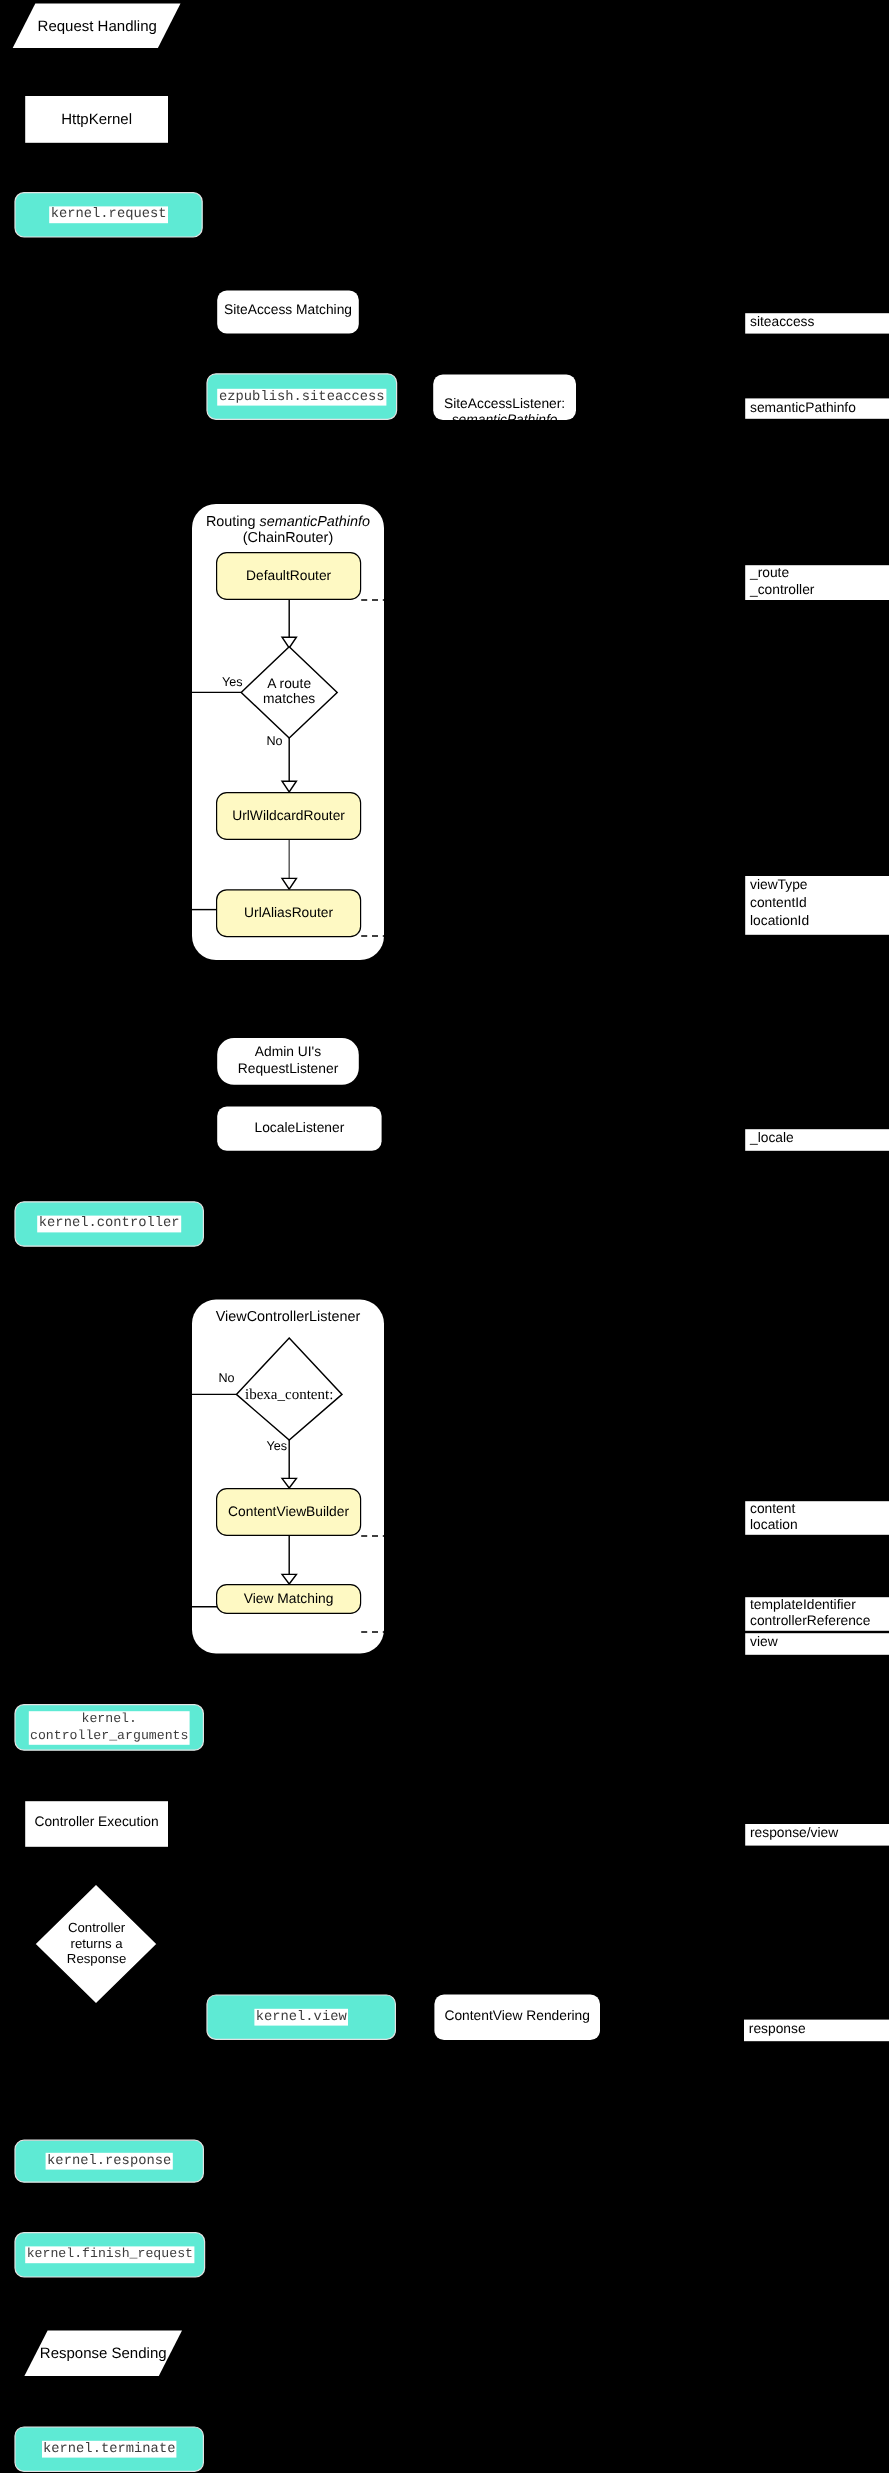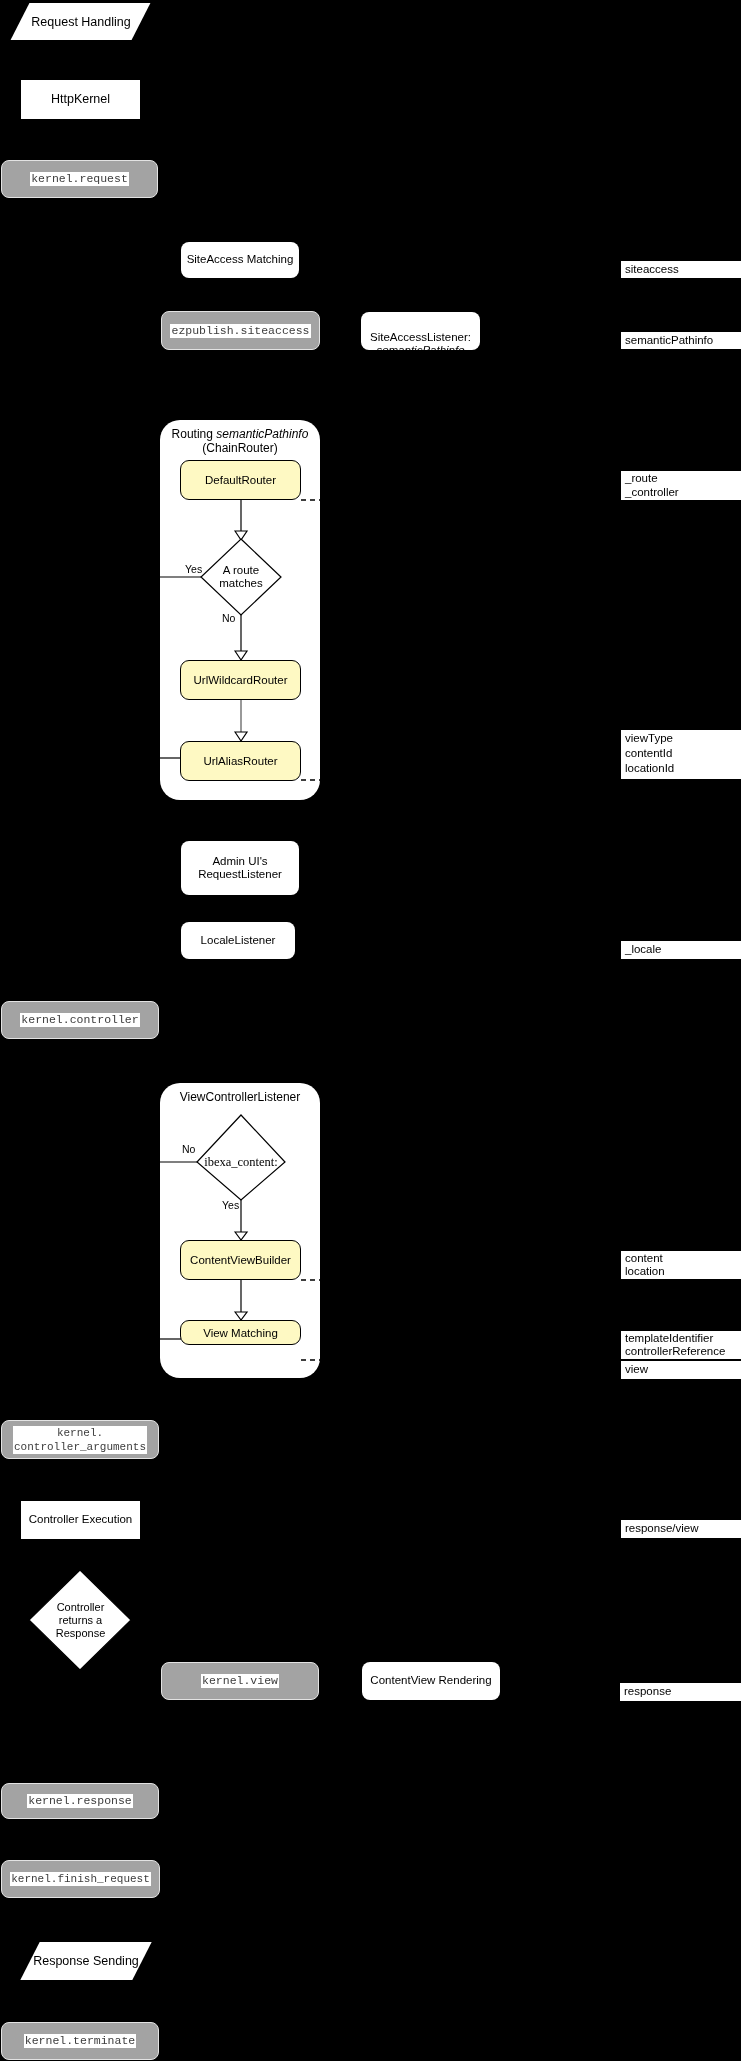--- a/index.html
+++ b/index.html
@@ -8,23 +8,23 @@
   .abs{position:absolute;box-sizing:border-box;}
   
   .wbox{background:#fff;display:flex;align-items:center;justify-content:center;
         text-align:center;font-size:11.5px;line-height:13.5px;white-space:pre-line;}
   .round{border-radius:8px;}
   .sharp{border-radius:0;}
   
   .ibox{background:#fef9c3;border:1px solid #000;border-radius:9px;display:flex;align-items:center;
         justify-content:center;text-align:center;font-size:11.5px;z-index:4;}
   
-  .ebox{background:#a3a3a3;border:1px solid #e3e3e3;border-radius:8px;display:flex;align-items:center;
+  .ebox{background:#5eead4;border:1px solid #e3e3e3;border-radius:8px;display:flex;align-items:center;
         justify-content:center;text-align:center;font-family:"Liberation Mono",monospace;
-        font-size:11.5px;line-height:14px;color:#3d3d3d;white-space:pre-line;}
+        font-size:11.5px;line-height:14px;color:#3d3d3d;white-space:pre-line;margin-left:11px;}
   .ebox .hl{background:#fff;padding:0 1px;white-space:pre-line;}
   
   .container{background:#fff;border-radius:20px;z-index:1;}
   .ctitle{position:absolute;text-align:center;font-size:12px;line-height:14px;z-index:3;}
   
   .para{background:#fff;transform:skewX(-27deg);z-index:2;}
   .para-label{display:flex;align-items:center;justify-content:center;text-align:center;
               font-size:12.5px;z-index:3;}
   
   .slabel{background:#fff;color:#000;font-size:11.5px;line-height:15px;padding:1px 0 1px 4px;
@@ -88,23 +88,23 @@
   <div class="abs ibox" style="left:180px;top:741px;width:121px;height:40px;">UrlAliasRouter</div>
 
   <div class="abs slabel" style="left:621px;top:261px;width:120px;height:17px;">siteaccess</div>
   <div class="abs slabel" style="left:621px;top:332px;width:120px;height:17px;">semanticPathinfo</div>
   <div class="abs slabel" style="left:621px;top:471px;width:120px;height:29px;line-height:13.5px;">_route
 _controller</div>
   <div class="abs slabel" style="left:621px;top:730px;width:120px;height:49px;">viewType
 contentId
 locationId</div>
 
-  <div class="abs wbox round" style="left:181px;top:841px;width:118px;height:54px;">Admin UI's
+  <div class="abs wbox round" style="left:181px;top:865px;width:118px;height:39px;border-radius:14px;">Admin UI's
 RequestListener</div>
-  <div class="abs wbox round" style="left:181px;top:922px;width:114px;height:37px;">LocaleListener</div>
+  <div class="abs wbox round" style="left:181px;top:922px;width:137px;height:37px;">LocaleListener</div>
   <div class="abs slabel" style="left:621px;top:941px;width:120px;height:18px;">_locale</div>
 
   <div class="abs ebox" style="left:1px;top:1001px;width:158px;height:38px;"><span class="hl">kernel.controller</span></div>
 
   <div class="abs container" style="left:160px;top:1083px;width:160px;height:295px;"></div>
   <div class="ctitle" style="left:163px;top:1090px;width:154px;">ViewControllerListener</div>
 
   <svg class="abs" style="left:160px;top:1083px;" width="161" height="296" viewBox="0 0 161 296">
     <path d="M81 32 L125 79 L81 117 L37 79 Z" stroke="#000" stroke-width="1.2" fill="#fff"></path>
     <path d="M0 79 H37" stroke="#000" stroke-width="1.2" fill="none"></path>

